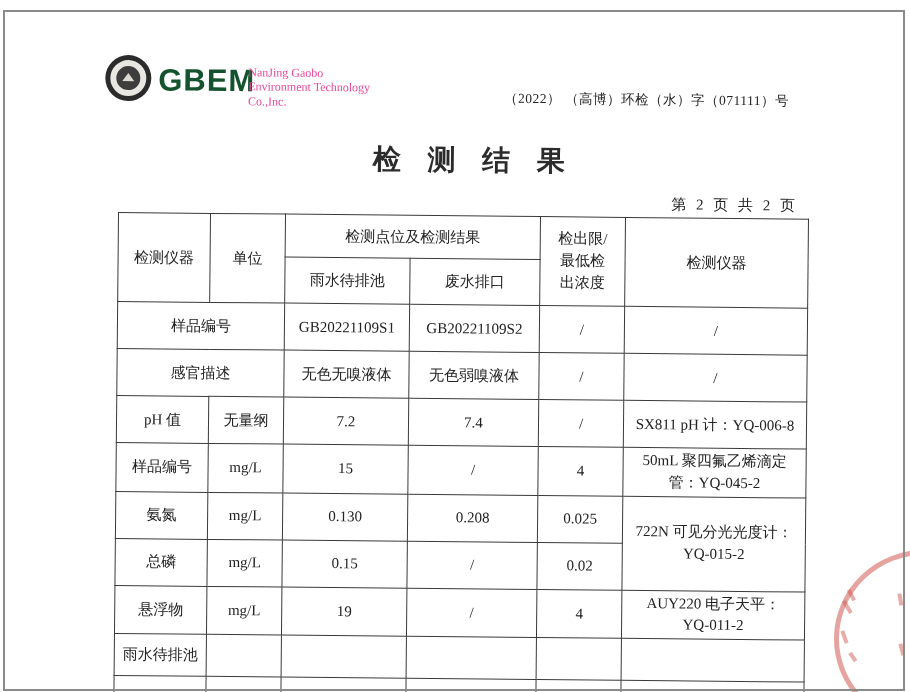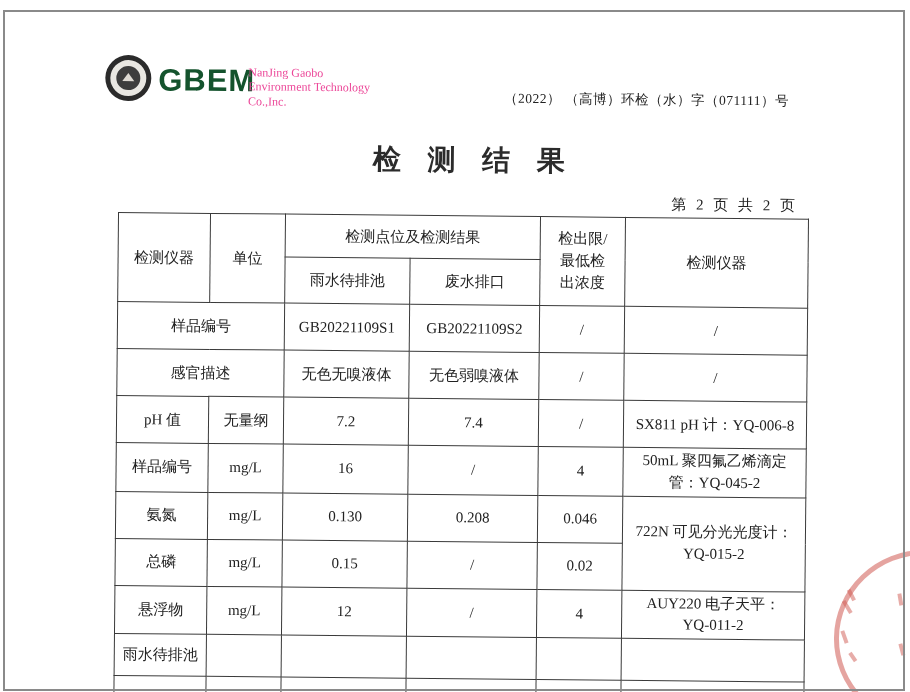--- a/index.html
+++ b/index.html
@@ -183,49 +183,49 @@
       <td>无量纲</td>
       <td>7.2</td>
       <td>7.4</td>
       <td>/</td>
       <td>SX811 pH 计：YQ-006-8</td>
     </tr>
 
     <tr class="data">
       <td>样品编号</td>
       <td>mg/L</td>
-      <td>16</td>
+      <td>15</td>
       <td>/</td>
       <td>4</td>
       <td class="preline">50mL 聚四氟乙烯滴定
 管：YQ-045-2</td>
     </tr>
 
     <tr class="data">
       <td>氨氮</td>
       <td>mg/L</td>
       <td>0.130</td>
       <td>0.208</td>
-      <td>0.046</td>
+      <td>0.025</td>
       <td rowspan="2" class="preline">722N 可见分光光度计：
 YQ-015-2</td>
     </tr>
 
     <tr class="data">
       <td>总磷</td>
       <td>mg/L</td>
       <td>0.15</td>
       <td>/</td>
       <td>0.02</td>
     </tr>
 
     <tr class="data">
       <td>悬浮物</td>
       <td>mg/L</td>
-      <td>12</td>
+      <td>19</td>
       <td>/</td>
       <td>4</td>
       <td class="preline">AUY220 电子天平：
 YQ-011-2</td>
     </tr>
 
     <tr class="blank">
       <td>雨水待排池</td>
       <td></td>
       <td></td>

